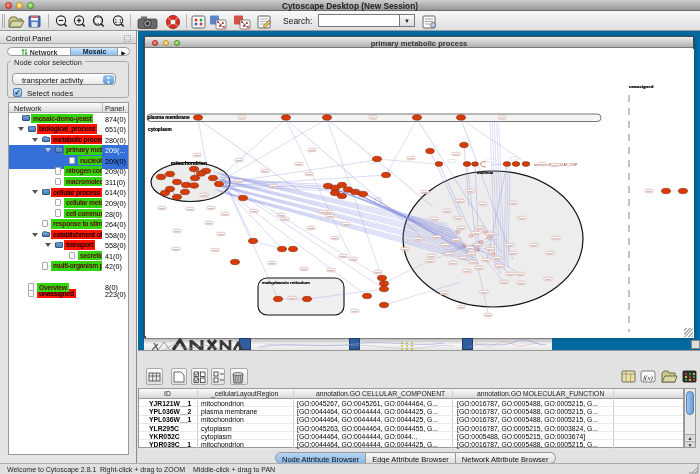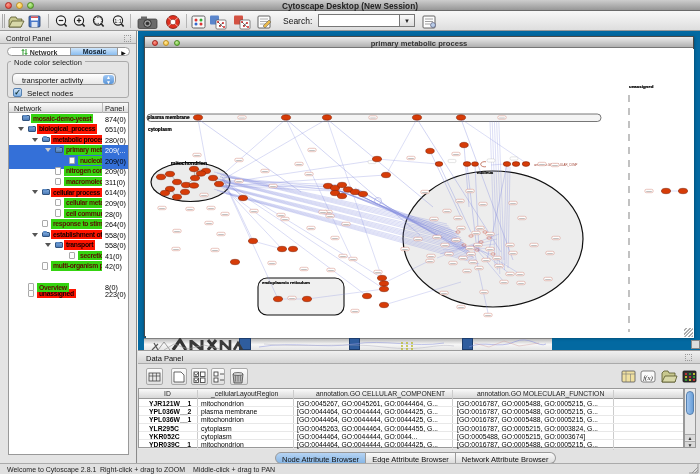--- a/index.html
+++ b/index.html
@@ -665,21 +665,20 @@
             <circle cx="263" cy="11" r="0.9" fill="#b8b81e"></circle>
             <circle cx="268" cy="11" r="0.9" fill="#b8b81e"></circle>
             <path d="M325,9 C340,2 355,11 370,4 S395,10 402,6" fill="none" stroke="#8890dd" stroke-width="0.7" opacity="0.8"></path>
             <path d="M330,5 L345,9 L360,3 L375,8 L395,5" fill="none" stroke="#c99" stroke-width="0.5" opacity="0.8"></path>
           </svg>
         </div>
     <div style="position:absolute;left:547px;top:2px;width:9px;height:9px;background:#ddd;border:1px solid #888;"></div>
   </div>
 </div>
 <div id="dpanel">
-  <div id="dptitle">Data Panel<span id="dpicon"></span></div>
   <div class="dbtn" style="left:8px;width:17px;"></div>
       <div class="dbtn" style="left:33px;width:16px;"></div>
       <div class="dbtn" style="left:53px;width:17px;"></div>
       <div class="dbtn" style="left:73px;width:14px;"></div>
       <div class="dbtn" style="left:92px;width:18px;"></div>
       <svg width="562" height="40" viewBox="0 0 562 40" style="position:absolute;left:0;top:0;pointer-events:none">
         <rect x="11" y="22" width="11" height="8" fill="#e8e8e8" stroke="#444" stroke-width="0.8"></rect>
         <path d="M11,25 h11 M14.7,22 v8 M18.4,22 v8" stroke="#444" stroke-width="0.7"></path>
         <path d="M36,21 h7 l3,3 v7 h-10 Z" fill="#fff" stroke="#444" stroke-width="0.8"></path>
         <rect x="56" y="21" width="4.5" height="4.5" fill="#fff" stroke="#333" stroke-width="0.8"></rect>

